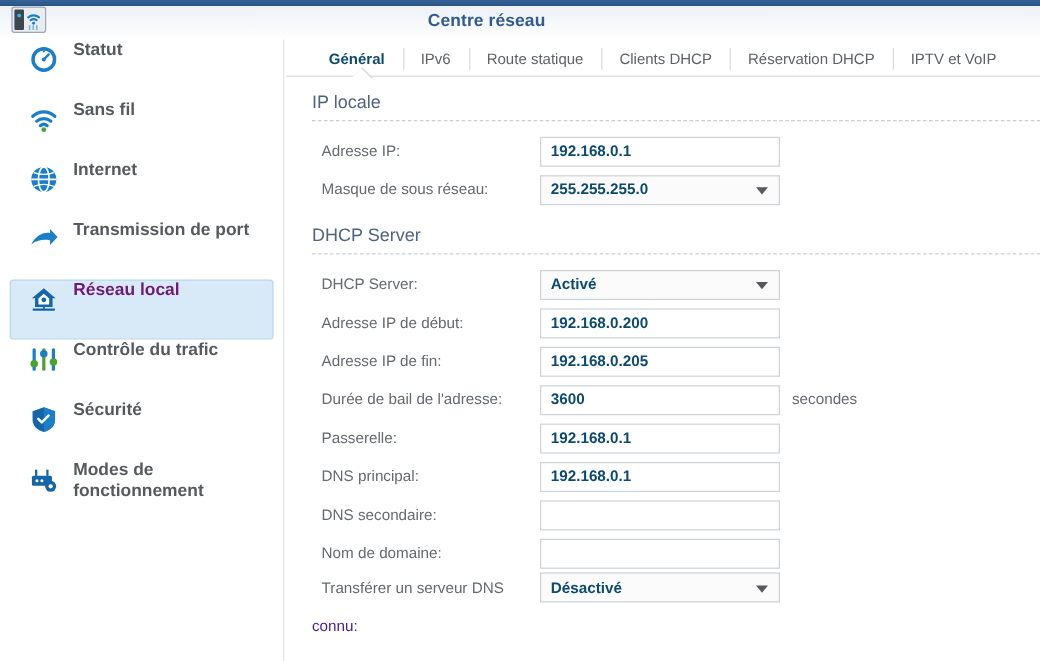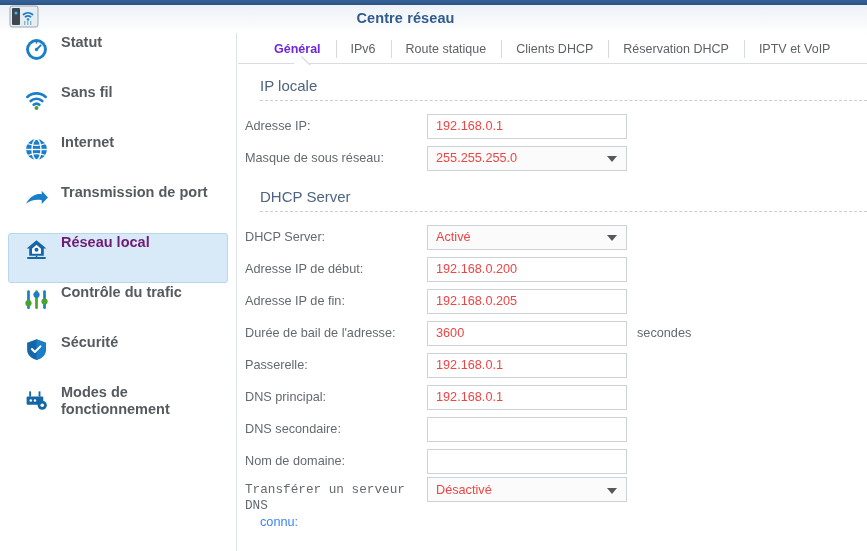--- a/index.html
+++ b/index.html
@@ -128,21 +128,21 @@
     cursor: default;
   }
   .tab + .tab::before {
     content: "";
     position: absolute;
     left: 0; top: 1px;
     width: 1px; height: 18px;
     background: #d6dade;
   }
   .tab.active {
-    color: #6d28d9;
+    color: #0c4a6e;
     font-weight: bold;
   }
   .tabbar::after {
     content: "";
     position: absolute;
     left: 0; right: 0; bottom: 0;
     height: 1px;
     background: #d9dde1;
   }
   .tab-caret {
@@ -181,42 +181,43 @@
     border-top: 1px dashed #c9ced4;
     margin: 0 0 9px 22px;
   }
   .section-block { margin-bottom: 3px; }
   .section-block.second { margin-top: 14px; }
 
   .field-row {
     display: flex;
     align-items: center;
     height: 32px;
-    padding-left: 7px;
+    padding-left: 30px;
   }
   .field-label {
     width: 182px;
     flex: 0 0 182px;
     font-size: 12.7px;
     color: #646a70;
     line-height: 16px;
   }
   .field-control {
     position: relative;
     width: 200px;
     flex: 0 0 200px;
     height: 25px;
     box-sizing: border-box;
     border: 1px solid #cdd2d7;
     background: #ffffff;
     display: flex;
     align-items: center;
     padding: 0 8px;
     font-size: 12.7px;
-    color: #ef4444;
+    color: #0c4a6e;
+    font-weight: bold;
   }
   .field-control.select {
     background: #fbfbfb;
     border-color: #cdd2d7;
     padding-right: 24px;
   }
   .caret-down {
     position: absolute;
     right: 9px;
     top: 50%;
@@ -226,25 +227,25 @@
     border-right: 5px solid transparent;
     border-top: 6px solid #55595e;
   }
   .field-suffix {
     margin-left: 10px;
     font-size: 12.7px;
     color: #646a70;
     white-space: nowrap;
   }
   .field-row.wrap-row { height: 32px; align-items: flex-start; }
-  .field-row.wrap-row .field-label { padding-top: 5px; font-family: Liberation Mono, monospace; }
+  .field-row.wrap-row .field-label { padding-top: 5px; }
   .continued-label {
     padding-left: 22px;
     font-size: 12.7px;
-    color: #3b82f6;
+    color: #4c1d95;
     height: 30px;
     line-height: 26px;
   }
 </style>
 </head>
 <body>
 
 <div class="topstrip"></div>
 
 <div class="header">

